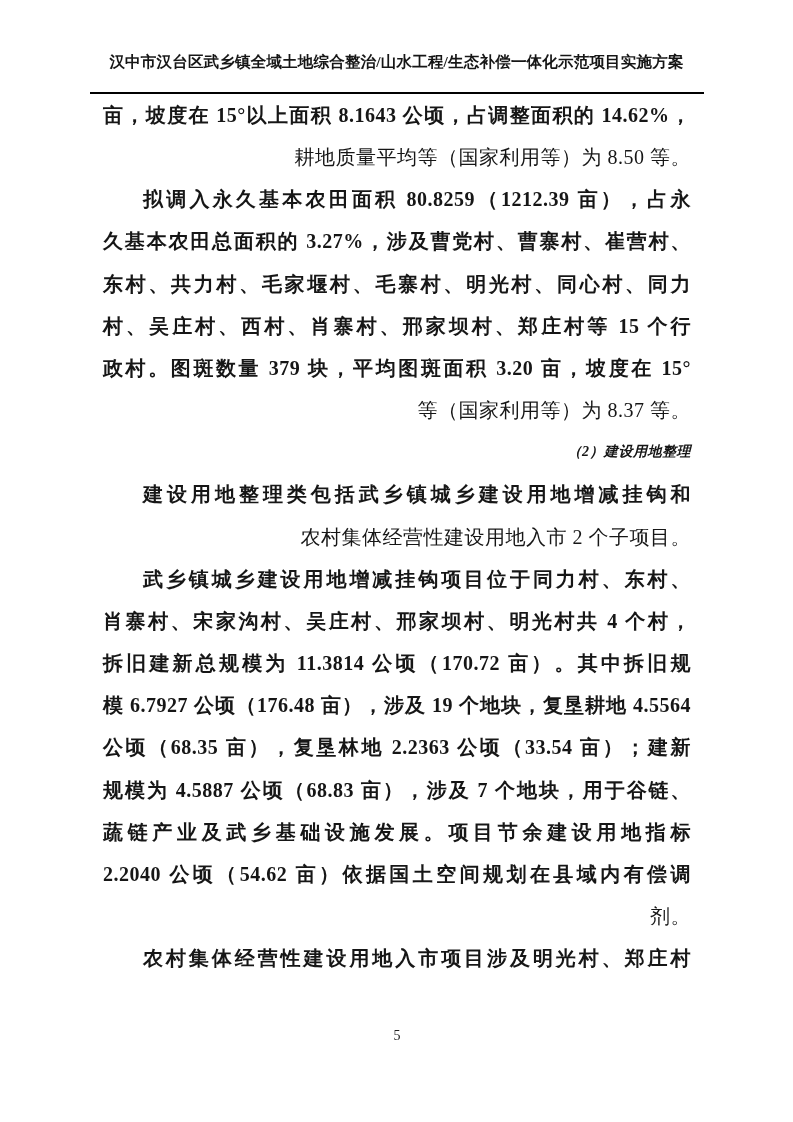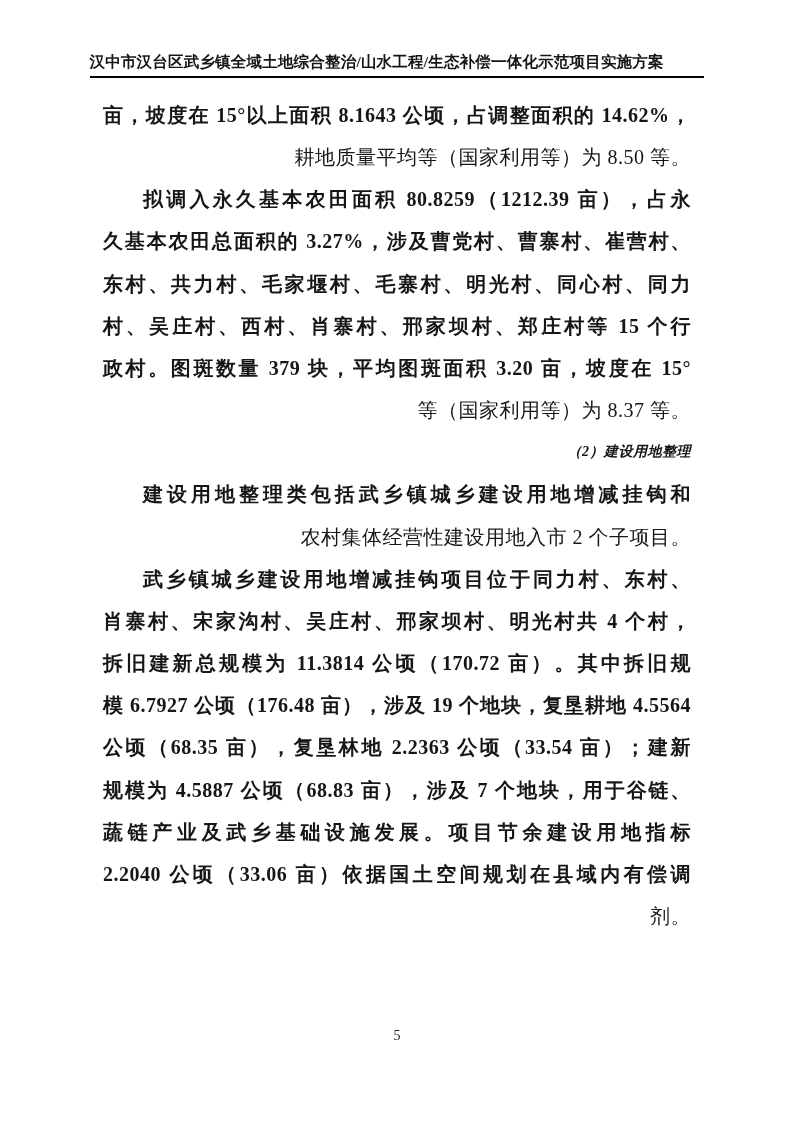--- a/index.html
+++ b/index.html
@@ -15,26 +15,26 @@
     overflow: hidden;
     font-family: "Liberation Serif", "DejaVu Serif", serif;
     color: #161616;
   }
   .doc-header {
     position: absolute;
     top: 52px;
     left: 50%;
     transform: translateX(-50%);
     width: 614px;
-    text-align: left;
+    text-align: center;
     font-weight: 700;
     font-size: 15.5px;
     letter-spacing: 0.2px;
     white-space: nowrap;
-    padding-bottom: 3px;
+    padding-bottom: 19px;
     border-bottom: 2.5px solid #000000;
   }
   .content {
     position: absolute;
     left: 103px;
     top: 94px;
     width: 588px;
   }
   .line {
     font-size: 20px;
@@ -94,20 +94,23 @@
         <div class="line">农村集体经营性建设用地入市 2 个子项目。</div>
       </div>
       <div class="block paragraph">
         <div class="line justify indent">武乡镇城乡建设用地增减挂钩项目位于同力村、东村、</div>
         <div class="line justify">肖寨村、宋家沟村、吴庄村、邢家坝村、明光村共 4 个村，</div>
         <div class="line justify">拆旧建新总规模为 11.3814 公顷（170.72 亩）。其中拆旧规</div>
         <div class="line justify">模 6.7927 公顷（176.48 亩），涉及 19 个地块，复垦耕地 4.5564</div>
         <div class="line justify">公顷（68.35 亩），复垦林地 2.2363 公顷（33.54 亩）；建新</div>
         <div class="line justify">规模为 4.5887 公顷（68.83 亩），涉及 7 个地块，用于谷链、</div>
         <div class="line justify">蔬链产业及武乡基础设施发展。项目节余建设用地指标</div>
-        <div class="line justify">2.2040 公顷（33.06 亩）依据国土空间规划在县域内有偿调</div>
+        <div class="line justify">2.2040 公顷（54.62 亩）依据国土空间规划在县域内有偿调</div>
         <div class="line">剂。</div>
+      </div>
+      <div class="block paragraph">
+        <div class="line justify indent">农村集体经营性建设用地入市项目涉及明光村、郑庄村</div>
       </div>
     </div>
 
   <div class="pagenum">5</div>
 
 </div>
 
 </body></html>

